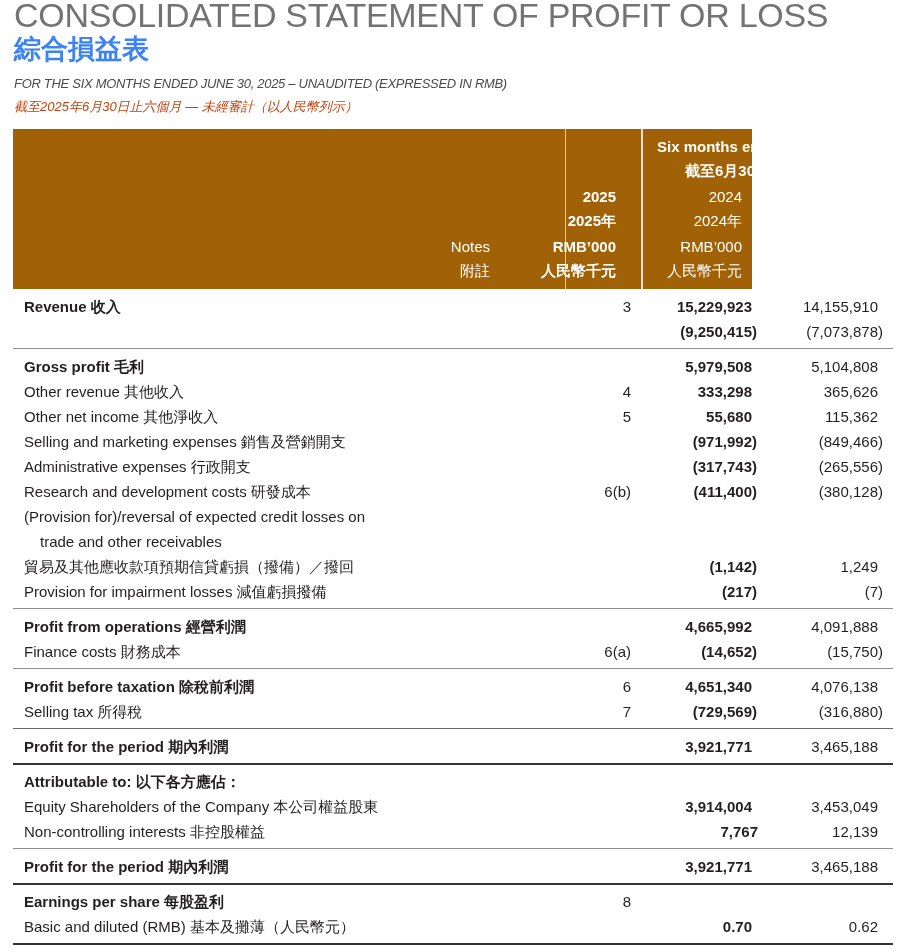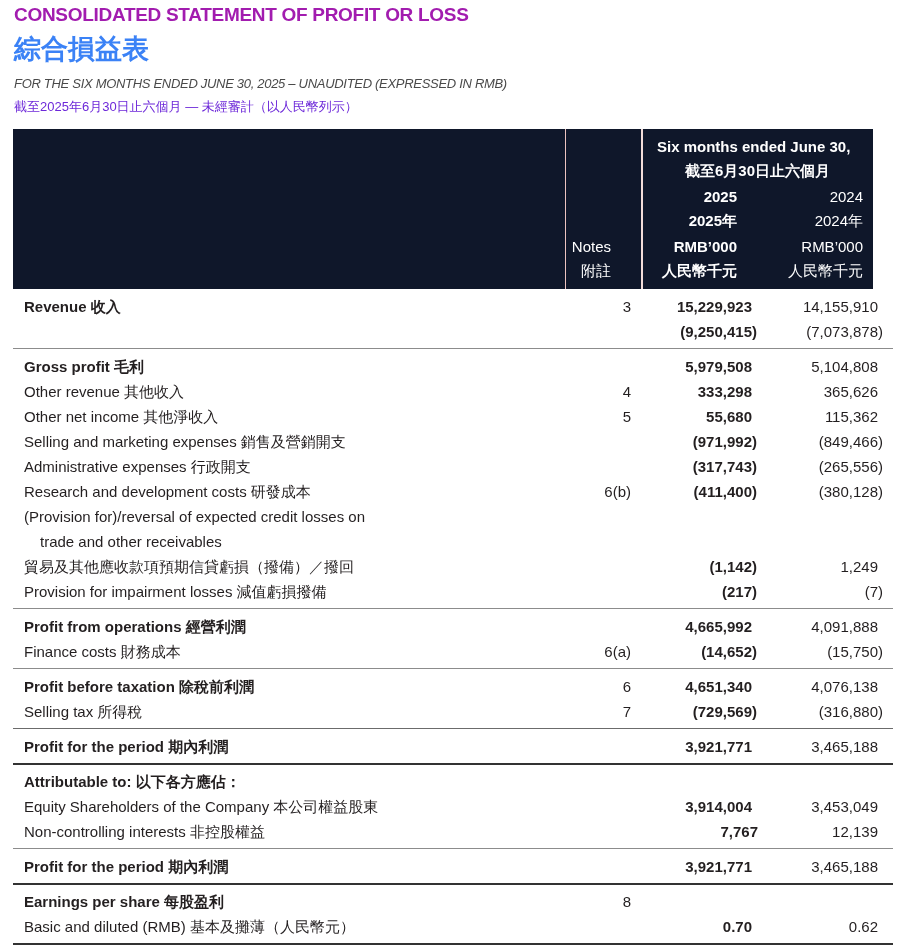--- a/index.html
+++ b/index.html
@@ -1,27 +1,27 @@
 <!DOCTYPE html>
 <html><head>
 <meta charset="utf-8">
 <style>
   html, body { margin: 0; padding: 0; background: #ffffff; }
   body { width: 900px; height: 952px; position: relative; overflow: hidden;
          font-family: "Liberation Sans", "DejaVu Sans", sans-serif; color: #231f20; }
-  .title-en { position: absolute; left: 14px; top: 0px; font-size: 19px; font-weight: bold;
-              color: #a21caf; letter-spacing: -0.3px; line-height: 30px; white-space: nowrap; }
+  .title-en { position: absolute; left: 14px; top: 0px; font-size: 34px; font-weight: normal;
+              color: #737373; letter-spacing: -0.3px; line-height: 30px; white-space: nowrap; }
   .title-zh { position: absolute; left: 14px; top: 32px; font-size: 27px; font-weight: bold;
               color: #3b82f6; line-height: 34px; }
   .sub-en { position: absolute; left: 14px; top: 76px; font-size: 13px; font-style: italic;
             color: #4a4a4a; line-height: 16px; letter-spacing: -0.3px; }
-  .sub-zh { position: absolute; left: 14px; top: 99px; font-size: 13px; 
-            color: #6d28d9; line-height: 16px; }
-
-  .hdr { position: absolute; left: 13px; top: 129px; width: 860px; height: 160px; background: #0f172a; }
+  .sub-zh { position: absolute; left: 14px; top: 99px; font-size: 13px; font-style: italic;
+            color: #c2410c; line-height: 16px; }
+
+  .hdr { position: absolute; left: 13px; top: 129px; width: 739px; height: 160px; background: #a16207; }
   .hdr .div1 { position: absolute; left: 552px; top: 0; width: 1px; height: 160px; background: #ecc3bf; }
   .hdr .div2 { position: absolute; left: 628px; top: 0; width: 2px; height: 160px; background: #f3dcd9; }
   .hdr .ln { position: absolute; color: #ffffff; font-size: 15px; line-height: 18px; white-space: nowrap; }
   .hdr .b { font-weight: bold; }
 
   .rows { position: absolute; left: 13px; top: 294px; width: 880px; }
   .row { position: relative; height: 25px; line-height: 25px; font-size: 15px; }
   .row .lbl { position: absolute; left: 11px; top: 0; white-space: nowrap; }
   .row .lbl.ind { left: 27px; }
   .row .note { position: absolute; right: 262px; top: 0; text-align: right; }

